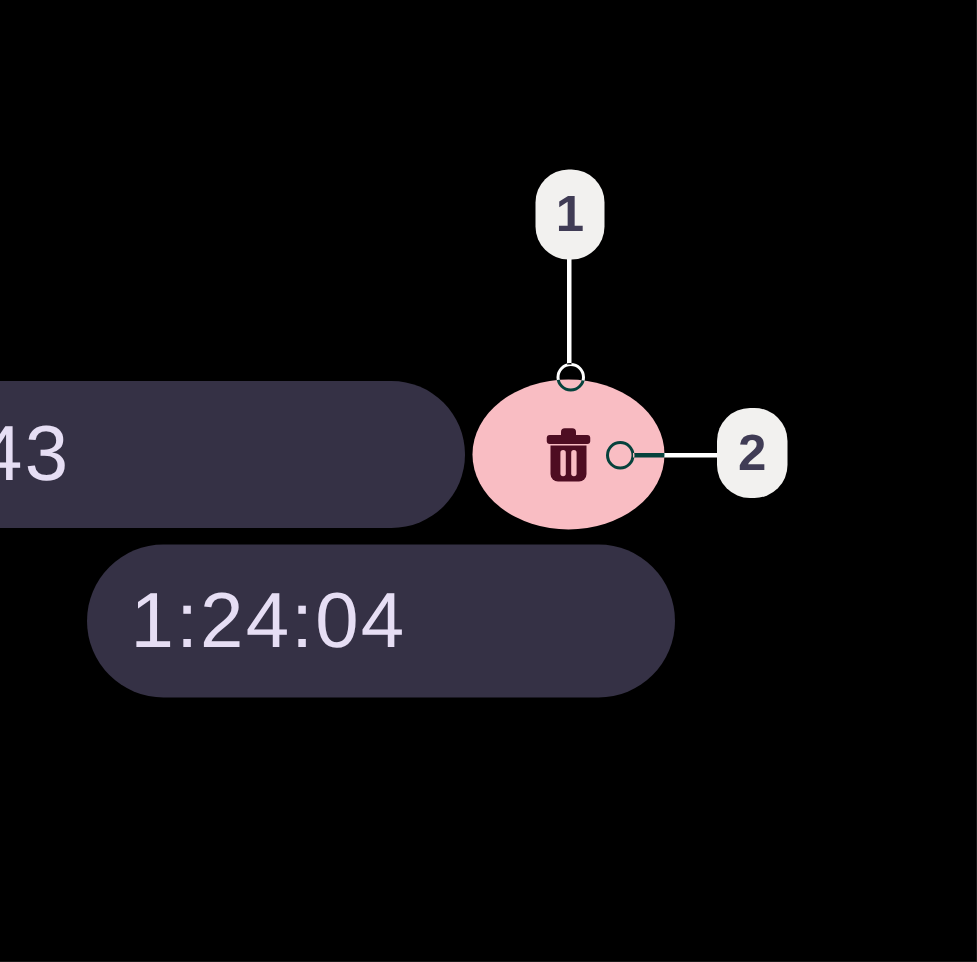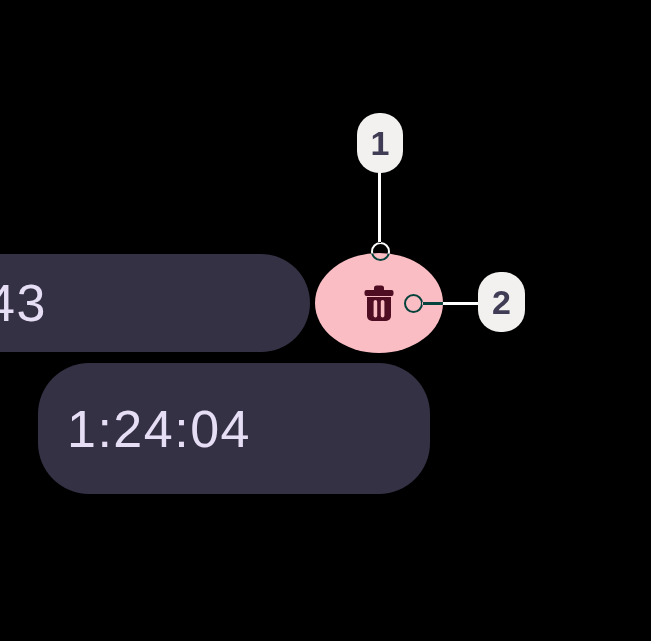--- a/index.html
+++ b/index.html
@@ -22,22 +22,22 @@
   }
   .pill-stopwatch {
     left: -60px; top: 254px;
     width: 370px; height: 98px;
     border-radius: 49px;
   }
   .pill-stopwatch .pill-text {
     margin-left: 46px;
   }
   .pill-timer {
-    left: 38px; top: 363px;
-    width: 392px; height: 131px;
+    left: 58px; top: 363px;
+    width: 392px; height: 102px;
     border-radius: 51px;
   }
   .pill-timer .pill-text {
     margin-left: 29px;
   }
   .pill-text {
     color: #e6def4;
     font-size: 52px;
     font-weight: 500;
     letter-spacing: 1.5px;

